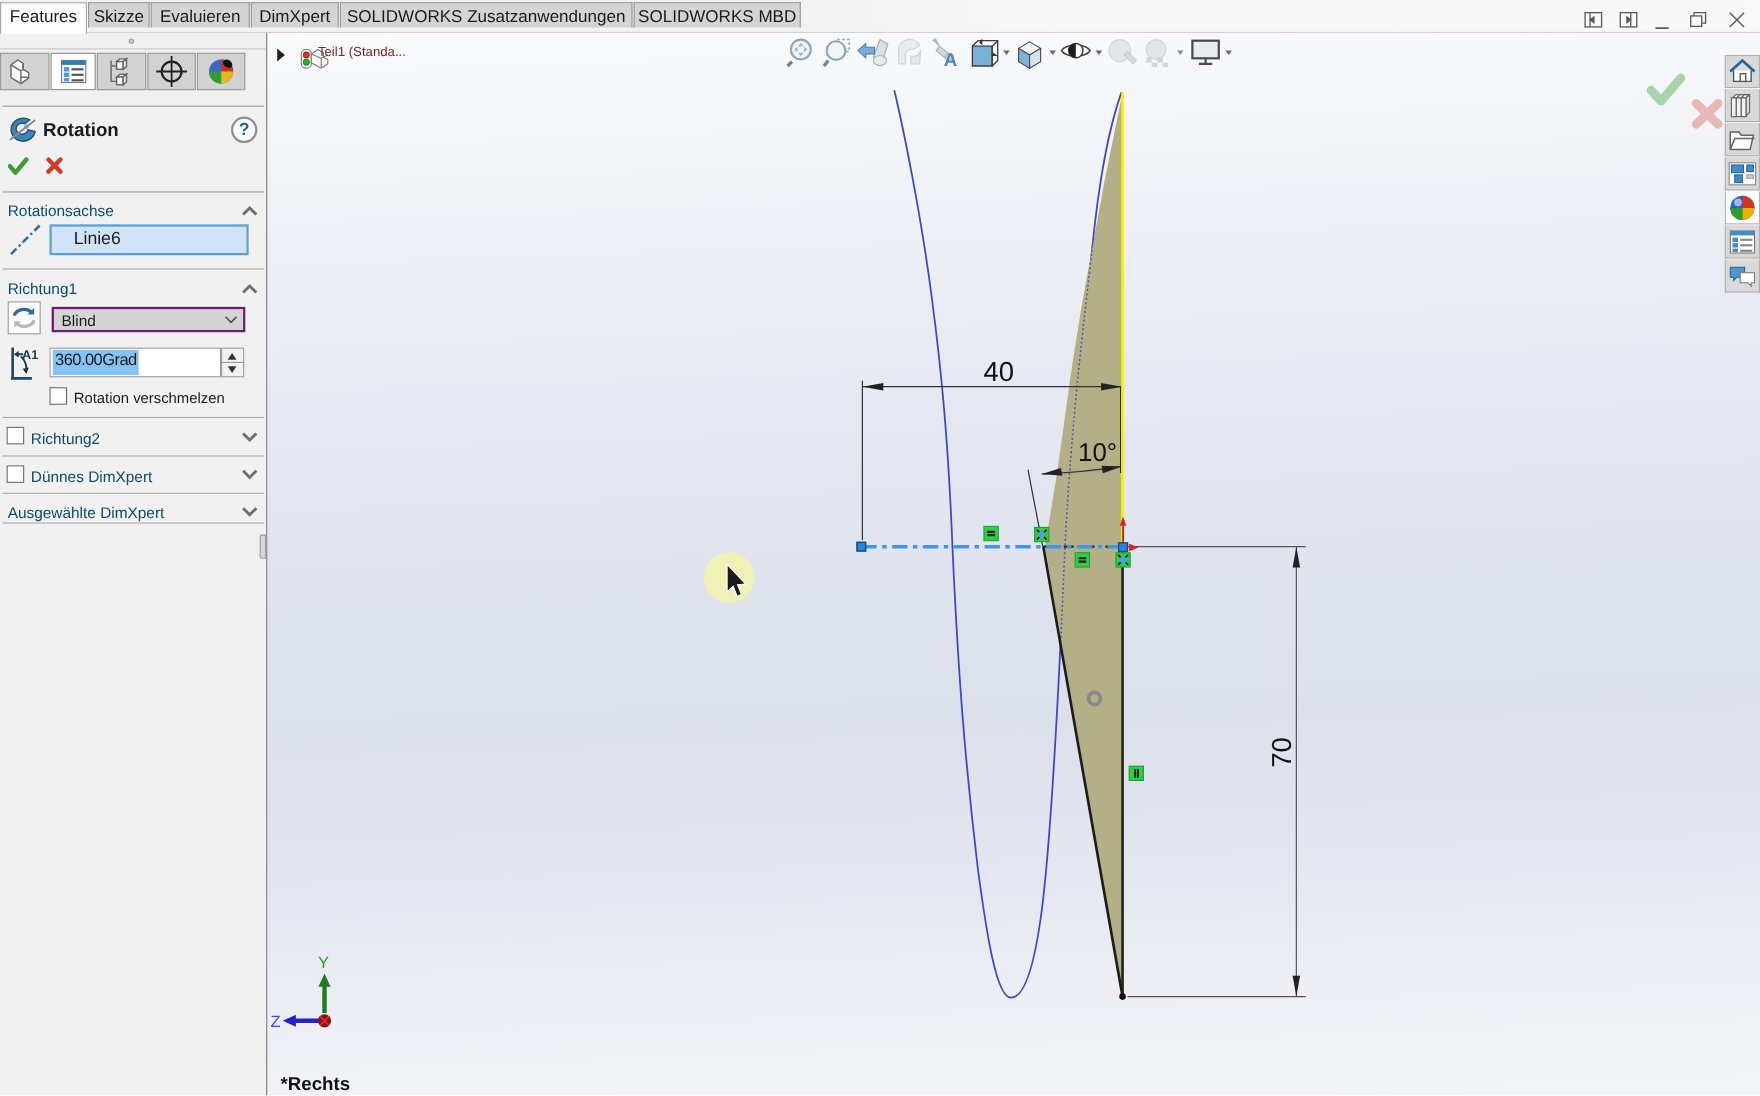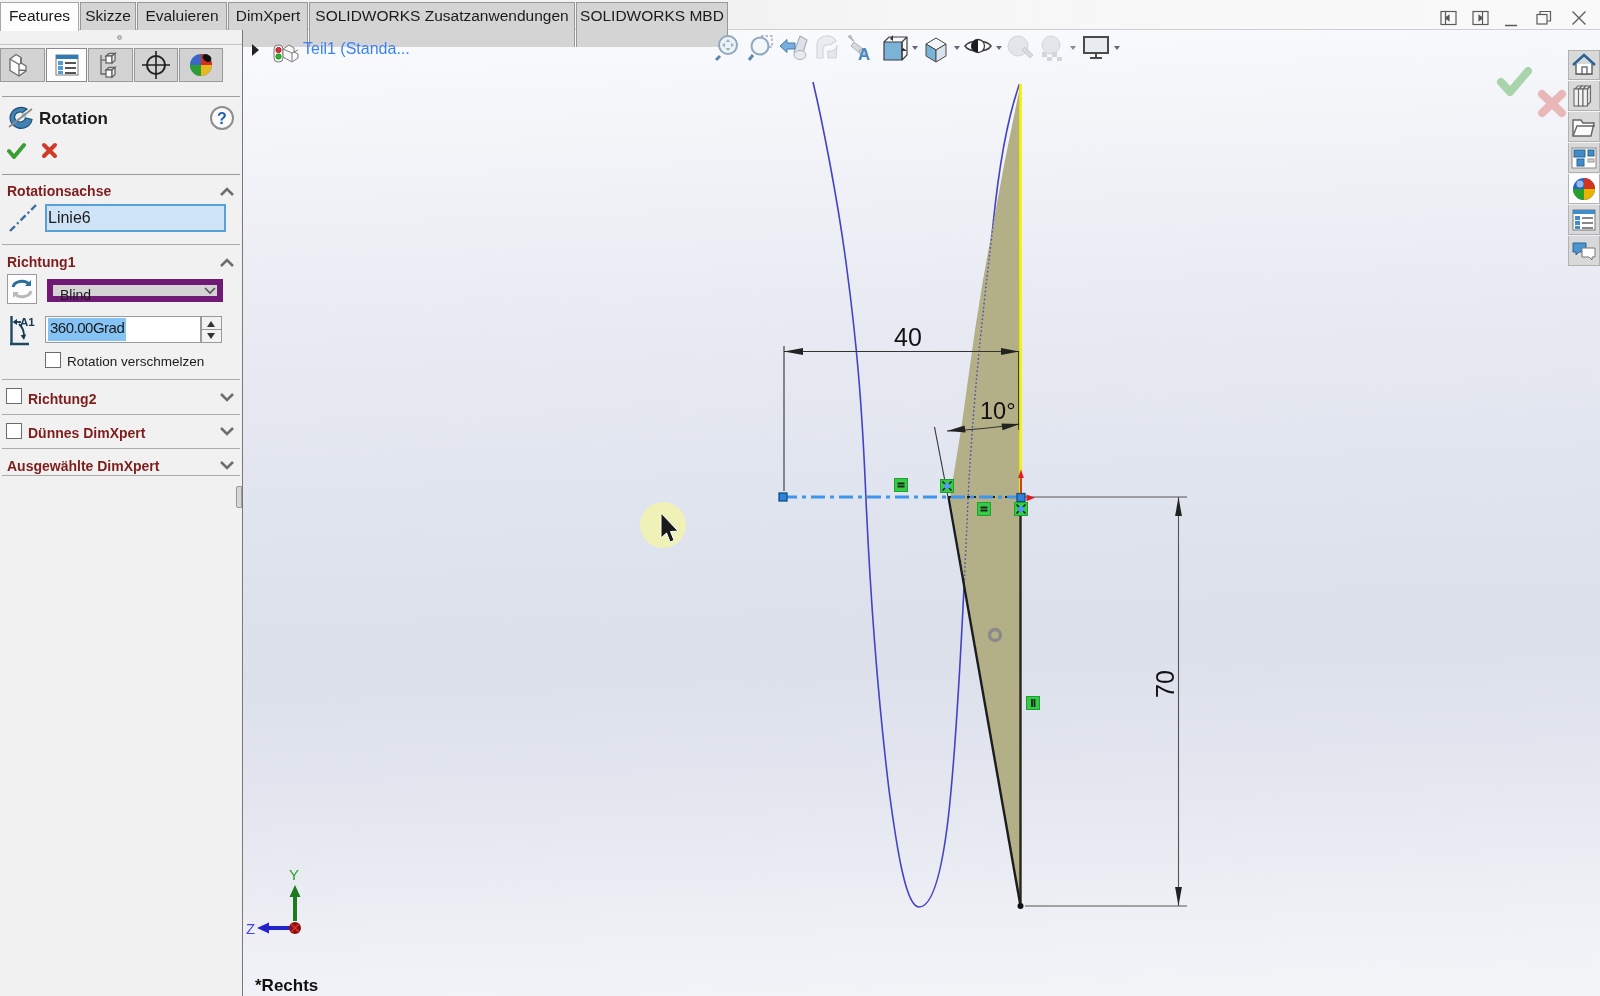--- a/index.html
+++ b/index.html
@@ -2,27 +2,27 @@
 <html><head>
 <meta charset="utf-8">
 <style>
 *{margin:0;padding:0;box-sizing:border-box}
 html,body{width:1600px;height:996px;overflow:hidden}
 body{font-family:"Liberation Sans",sans-serif;position:relative;background:#fff;color:#1b1b1b}
 .abs{position:absolute}
 #vp{position:absolute;left:243px;top:30px;width:1357px;height:966px;
 background:linear-gradient(178deg,#fafbfd 0%,#f0f2f7 16%,#e7eaf2 32%,#dfe3ee 52%,#dce0eb 64%,#e4e7f0 78%,#f0f1f6 92%,#f3f4f8 100%);}
 #tabbar{position:absolute;left:0;top:0;width:1600px;height:30px;background:linear-gradient(90deg,#f2f2f2 0,#f2f2f2 46%,#f7f7f8 60%,#f9f9fa 100%);border-bottom:1px solid #cfcfcf}
-.tab{position:absolute;top:2px;height:45px;background:#d5d4d4;border:1px solid #989898;border-bottom:none;font-size:15.5px;color:#1b1b1b;text-align:center;line-height:26px;white-space:nowrap;overflow:hidden}
+.tab{position:absolute;top:2px;height:23px;background:#d5d4d4;border:1px solid #989898;border-bottom:none;font-size:15.5px;color:#1b1b1b;text-align:center;line-height:26px;white-space:nowrap;overflow:hidden}
 .tab.active{background:#fdfdfd;height:29px;font-weight:normal;border-color:#a8a8a8;z-index:2}
 #panel{position:absolute;left:0;top:30px;width:243px;height:966px;background:#f1f1f1;border-right:1px solid #787878}
 .ptab{position:absolute;top:18px;height:34px;background:#d2d2d2;border:1px solid #9a9a9a}
 .ptab.sel{background:#fdfdfd;border-color:#8a8a8a}
 .sep{position:absolute;left:2px;width:238px;height:1px;background:#ababab}
-.sect{position:absolute;left:7px;font-size:14px;font-weight:bold;color:#7f1d1d}
+.sect{position:absolute;left:7px;font-size:14px;font-weight:normal;color:#0c4a6e}
 .lbl{font-size:13.5px;color:#1b1b1b}
 .cbx{position:absolute;width:16px;height:16px;background:#fff;border:1px solid #6b6b6b}
 .rcell{position:absolute;left:1568px;width:32px;height:30px;background:#d9d9d9;border:1px solid #b2b2b2;border-top:none}
 svg{display:block}
 #sketch{position:absolute;left:0;top:0;pointer-events:none}
 </style>
 </head>
 <body>
 
 <div id="vp"></div>
@@ -113,34 +113,34 @@
   <path d="M37 3l11 11M48 3L37 14" stroke="#d03a28" stroke-width="4" fill="none" stroke-linecap="round"></path>
  </svg>
  <div class="sep" style="top:144px;background:#9a9a9a"></div>
  <div class="sect" style="top:153px">Rotationsachse</div>
  <svg class="abs" style="left:219px;top:157px" width="16" height="10" viewBox="0 0 16 10">
       <path d="M2 8l6-6 6 6" stroke="#6e6e6e" stroke-width="2.6" fill="none"></path>
     </svg>
  <svg class="abs" style="left:7px;top:172px" width="32" height="32" viewBox="0 0 32 32">
   <path d="M3 29L29 3" stroke="#3a6e9e" stroke-width="2.4" stroke-dasharray="7 3 2 3"></path>
  </svg>
- <div class="abs" style="left:45px;top:174px;width:181px;height:28px;background:#cfe4f7;border:2px solid #5aa0d8;font-size:16px;line-height:24px;padding-left:1px">Linie6</div>
+ <div class="abs" style="left:45px;top:174px;width:181px;height:28px;background:#cfe4f7;border:2px solid #5aa0d8;font-size:16px;line-height:24px;padding-left:20px">Linie6</div>
  <div class="sep" style="top:214px"></div>
  <div class="sect" style="top:224px">Richtung1</div>
  <svg class="abs" style="left:219px;top:228px" width="16" height="10" viewBox="0 0 16 10">
       <path d="M2 8l6-6 6 6" stroke="#6e6e6e" stroke-width="2.6" fill="none"></path>
     </svg>
  <div class="abs" style="left:7px;top:244px;width:30px;height:30px;background:#fdfdfd;border:1px solid #9a9a9a"></div>
  <svg class="abs" style="left:10px;top:247px" width="24" height="24" viewBox="0 0 24 24">
   <path d="M3 10a9 7 0 0 1 16-3" stroke="#2b6e9e" stroke-width="3" fill="none"></path>
   <path d="M21 3v6h-6z" fill="#2b6e9e"></path>
   <path d="M21 14a9 7 0 0 1-16 3" stroke="#b9b9b9" stroke-width="3" fill="none"></path>
   <path d="M3 21v-6h6z" fill="#b9b9b9"></path>
  </svg>
- <div class="abs" style="left:47px;top:249px;width:176px;height:23px;background:#d4d4d4;border:6px solid #701a75;font-size:14px;line-height:21px;padding-left:7px">Blind</div>
+ <div class="abs" style="left:47px;top:249px;width:176px;height:23px;background:#d4d4d4;border:2px solid #701a75;font-size:14px;line-height:21px;padding-left:7px">Blind</div>
  <svg class="abs" style="left:203px;top:256px" width="14" height="9" viewBox="0 0 14 9">
       <path d="M2 2l5 5 5-5" stroke="#555" stroke-width="1.6" fill="none"></path>
     </svg>
 
  <svg class="abs" style="left:7px;top:285px" width="32" height="32" viewBox="0 0 32 32">
   <g stroke="#1d4a66" stroke-width="2.4" fill="none">
    <path d="M4.5 1v29M3 29h19"></path>
   </g>
   <g stroke="#16394f" stroke-width="1.8" fill="none">
    <path d="M14 7H9"></path>
@@ -187,21 +187,21 @@
  <path d="M3 4l7 6-7 6z" fill="#222"></path>
 
  <g stroke="#7a7a7a" stroke-width="1" fill="#f6f6f6" stroke-linejoin="round">
   <rect x="25" y="5" width="9" height="17" rx="4"></rect>
   <circle cx="29.5" cy="10" r="2.6" fill="#d33" stroke="#a22"></circle>
   <circle cx="29.5" cy="16.5" r="2.6" fill="#2b2" stroke="#282"></circle>
   <path d="M34 9l6-4 5 3v4l4 2v4l-6 4-9-5v-8z" fill="#fafafa"></path>
   <path d="M34 9l9 4v8M43 13l6-3"></path>
  </g>
 </svg>
-<div class="abs" style="left:303px;top:40px;font-size:16px;color:#3b82f6">Teil1  (Standa...</div>
+<div class="abs" style="left:289px;top:40px;font-size:12px;color:#7f1d1d">Teil1  (Standa...</div>
 
 <svg class="abs" style="left:706px;top:30px" width="430" height="36" viewBox="0 0 430 36">
 
  <g transform="translate(8,4)">
   <circle cx="14" cy="11" r="9" fill="#eef3f7" stroke="#8fa8bc" stroke-width="2"></circle>
   <path d="M6 22l-4 4" stroke="#5b88ab" stroke-width="3"></path>
   <g fill="#9fb4c4">
         <path d="M14 5l-2.5 3h5zM14 17l-2.5-3h5zM8 11l3-2.5v5zM20 11l-3-2.5v5z"></path>
       </g>
  </g>

